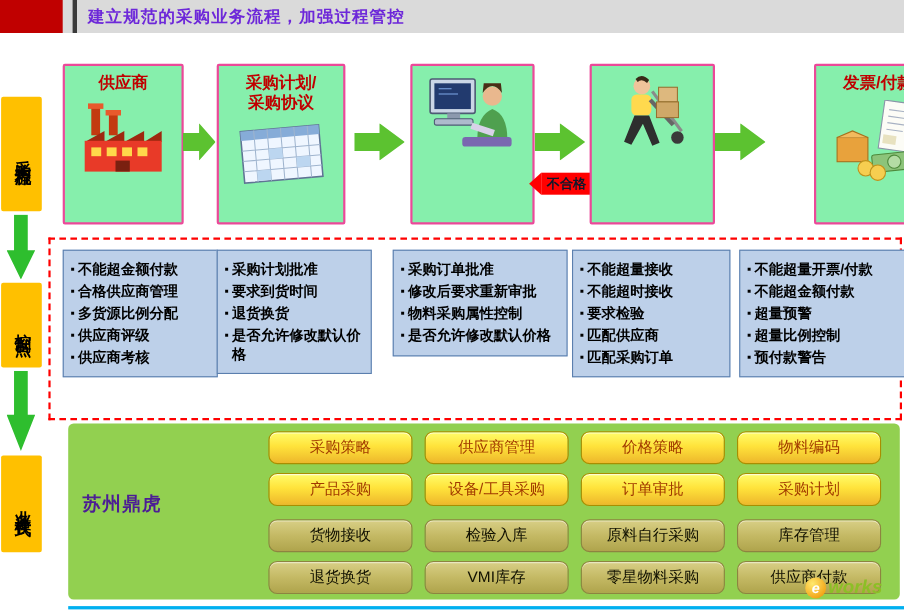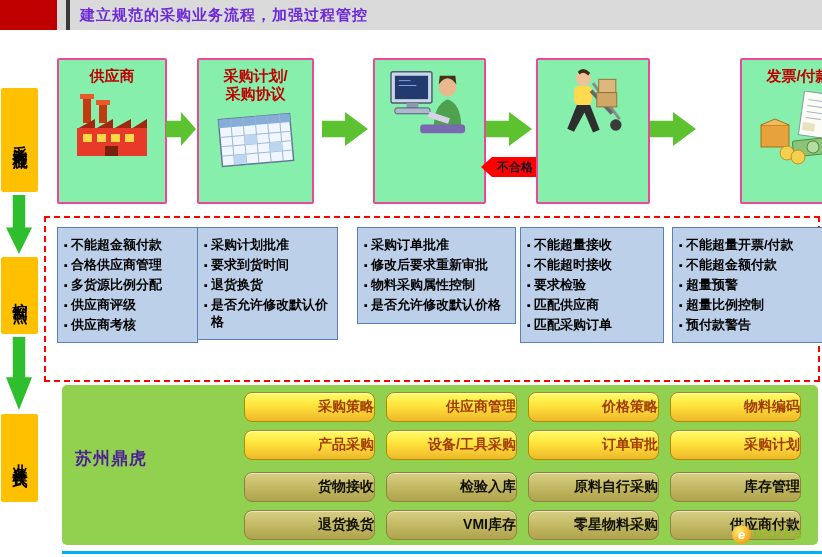--- a/index.html
+++ b/index.html
@@ -32,21 +32,21 @@
   .ctrl-box{position:absolute;background:#BDD0E9;border:1px solid #5B7FAE;padding:6px 5px 6px 6px}
   .ctrl-item{display:flex;gap:3px;margin:3px 0;font-size:13px;font-weight:bold;color:#000;line-height:1.3;text-align:left}
   .blt{flex:0 0 auto;font-size:11px;line-height:1.5}
 
   
   .bottom-panel{position:absolute;left:62px;top:385px;width:756px;height:160px;background:#92D050;border-radius:5px}
   .company{position:absolute;left:13px;top:62px;color:#4c1d95;font-weight:bold;font-size:17px;letter-spacing:1px}
   .btn-grid{position:absolute;left:182px;width:557px;display:grid;grid-template-columns:repeat(4,1fr);gap:8px 11px}
   .btn-grid-a{top:7px}
   .btn-grid-b{top:87px}
-  .mbtn{height:28px;line-height:26px;text-align:right;font-size:14px;font-weight:bold;border-radius:8px;border:1px solid #A98E00;overflow:hidden;white-space:nowrap}
+  .mbtn{height:28px;line-height:26px;text-align:center;font-size:14px;font-weight:normal;border-radius:8px;border:1px solid #A98E00;overflow:hidden;white-space:nowrap}
   .ybtn{background:linear-gradient(180deg,#FFFC6A 0%,#FFE33B 45%,#EDB72B 100%);color:#A23B00;box-shadow:inset 0 1px 0 rgba(255,255,255,.7)}
   .obtn{background:linear-gradient(180deg,#D8CF86 0%,#C4B964 50%,#AFA44C 100%);color:#101000;border-color:#8D8440;box-shadow:inset 0 1px 0 rgba(255,255,255,.5)}
 
   
   .watermark{position:absolute;left:732px;top:524px;display:flex;align-items:center;gap:2px}
   .wm-ball{width:19px;height:19px;border-radius:50%;background:radial-gradient(circle at 35% 30%,#FFE96E,#F3A91C 70%,#D98A08);color:#fff;font-weight:bold;font-style:italic;font-size:13px;display:flex;align-items:center;justify-content:center}
   .wm-text{color:#8CBF26;font-weight:bold;font-style:italic;font-size:17px}
   .bottom-line{position:absolute;left:62px;top:551px;width:760px;height:3px;background:#00B0F0}
 </style>
 </head>

